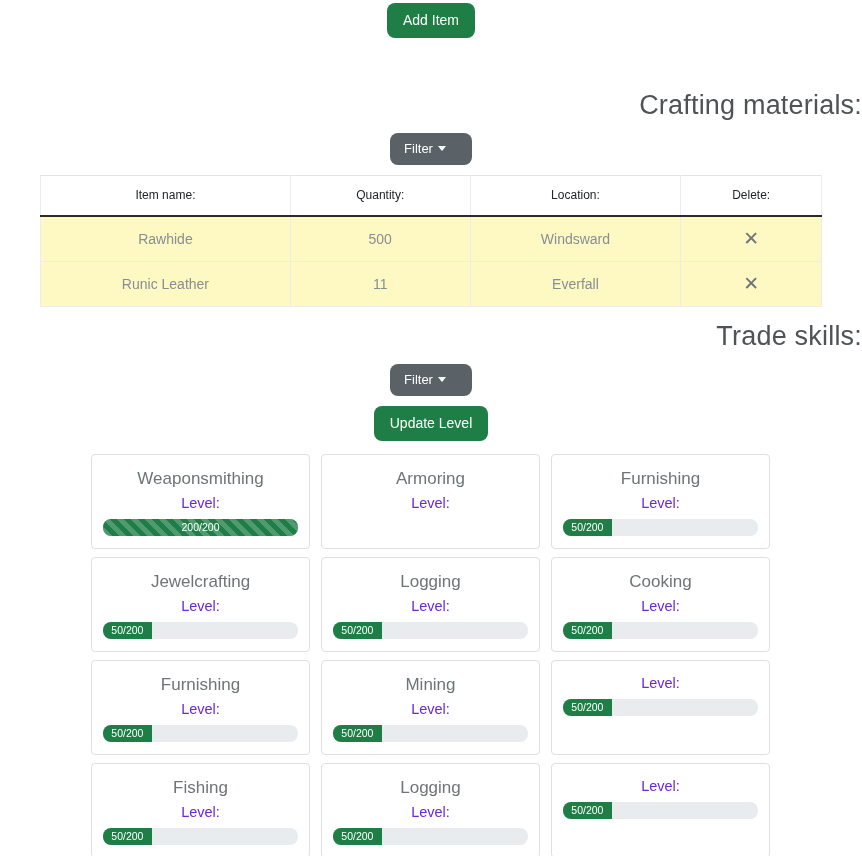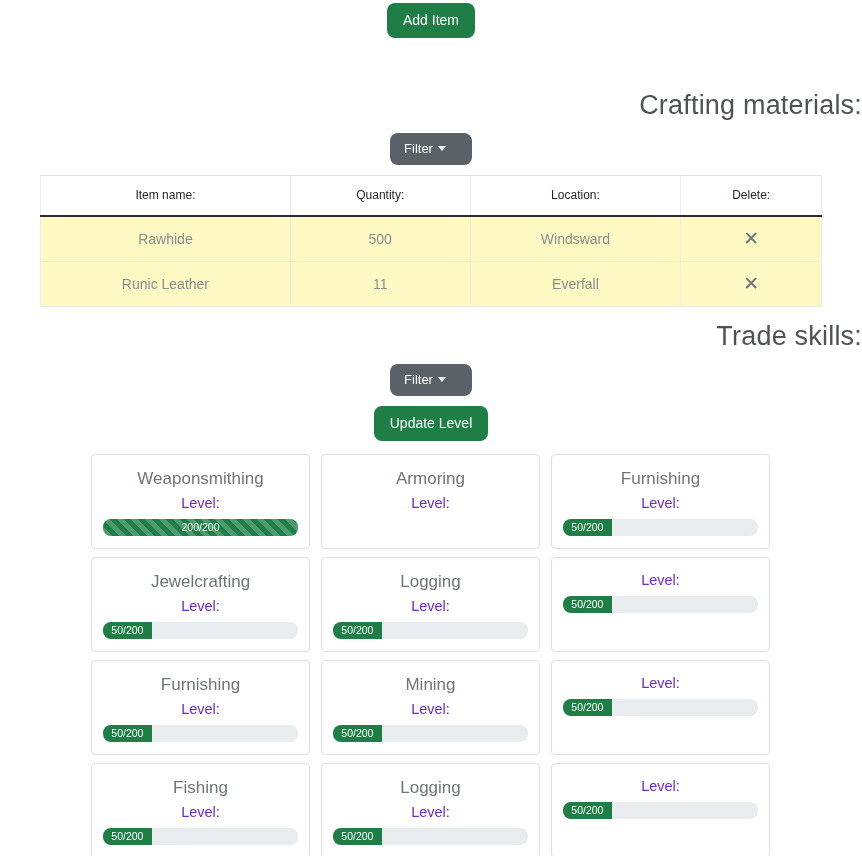--- a/index.html
+++ b/index.html
@@ -250,20 +250,21 @@
         </div>
       </div>
       <div class="card">
         <div class="card-title">Logging</div>
         <div class="card-sub">Level:</div>
         <div class="progress">
           <div class="progress-bar" style="width: 25%;">50/200</div>
         </div>
       </div>
       <div class="card">
+        <div class="card-title">Cooking</div>
         <div class="card-sub">Level:</div>
         <div class="progress">
           <div class="progress-bar" style="width: 25%;">50/200</div>
         </div>
       </div>
       <div class="card">
         <div class="card-title">Furnishing</div>
         <div class="card-sub">Level:</div>
         <div class="progress">
           <div class="progress-bar" style="width: 25%;">50/200</div>

